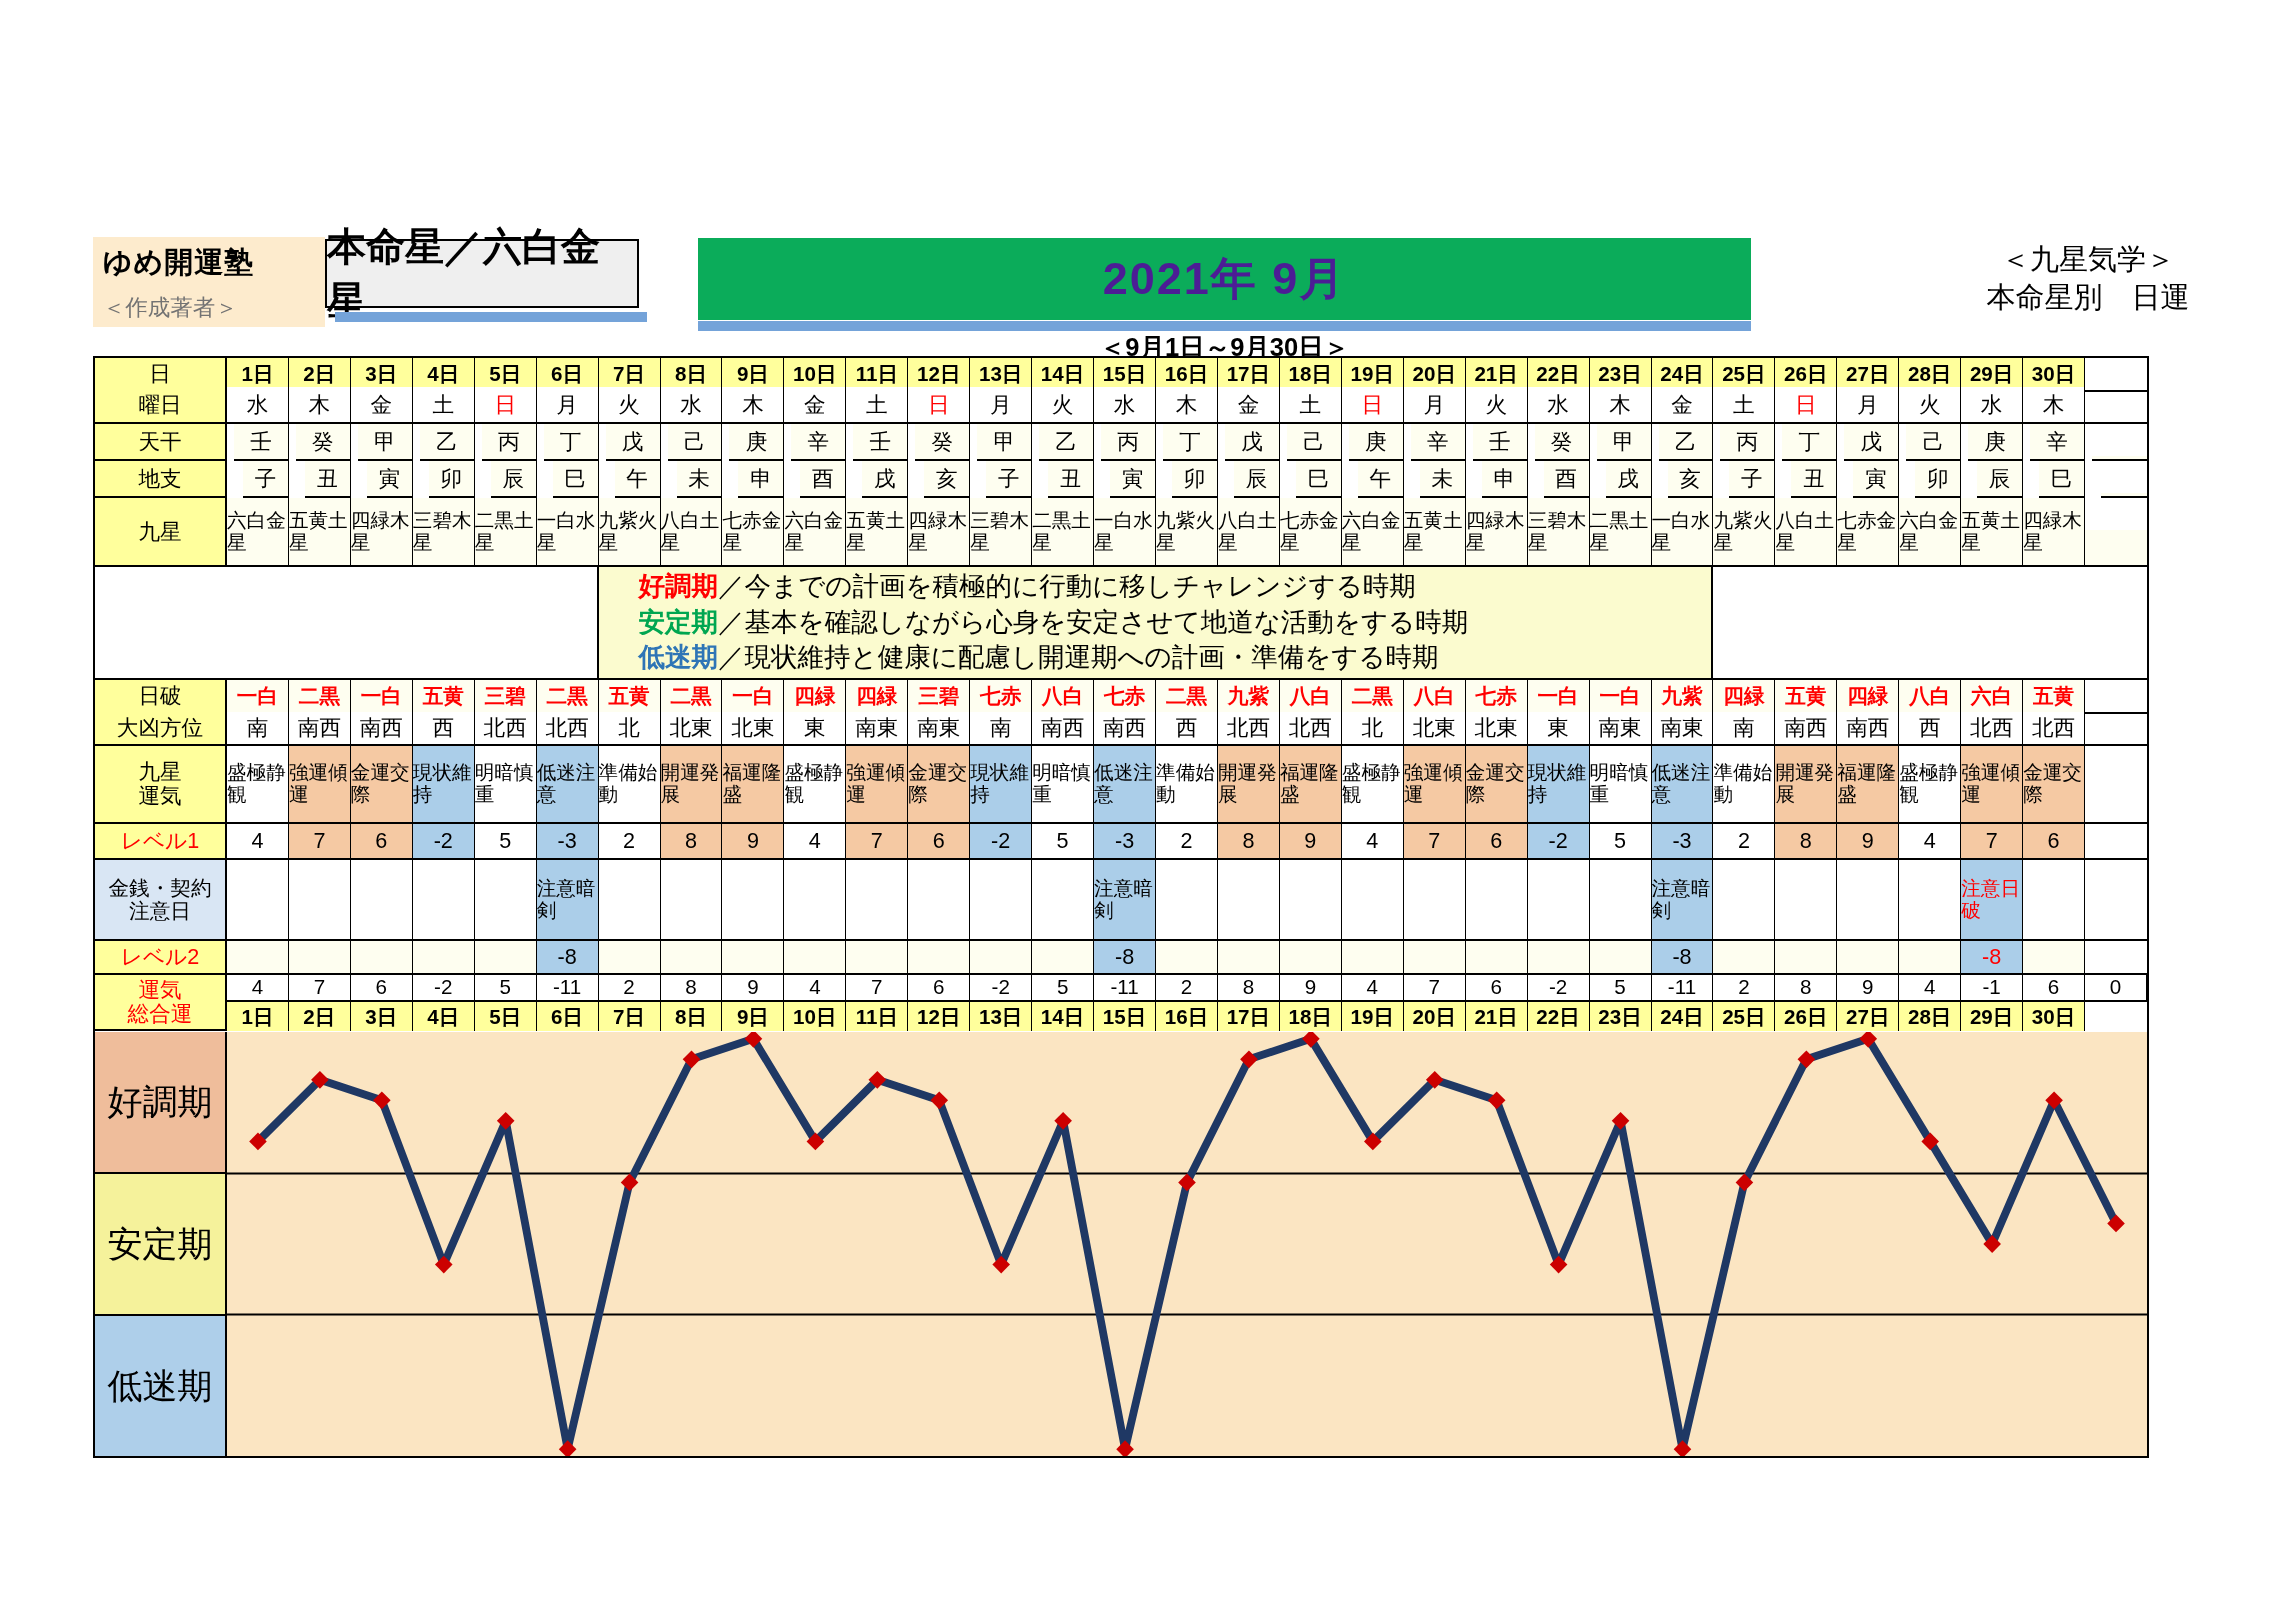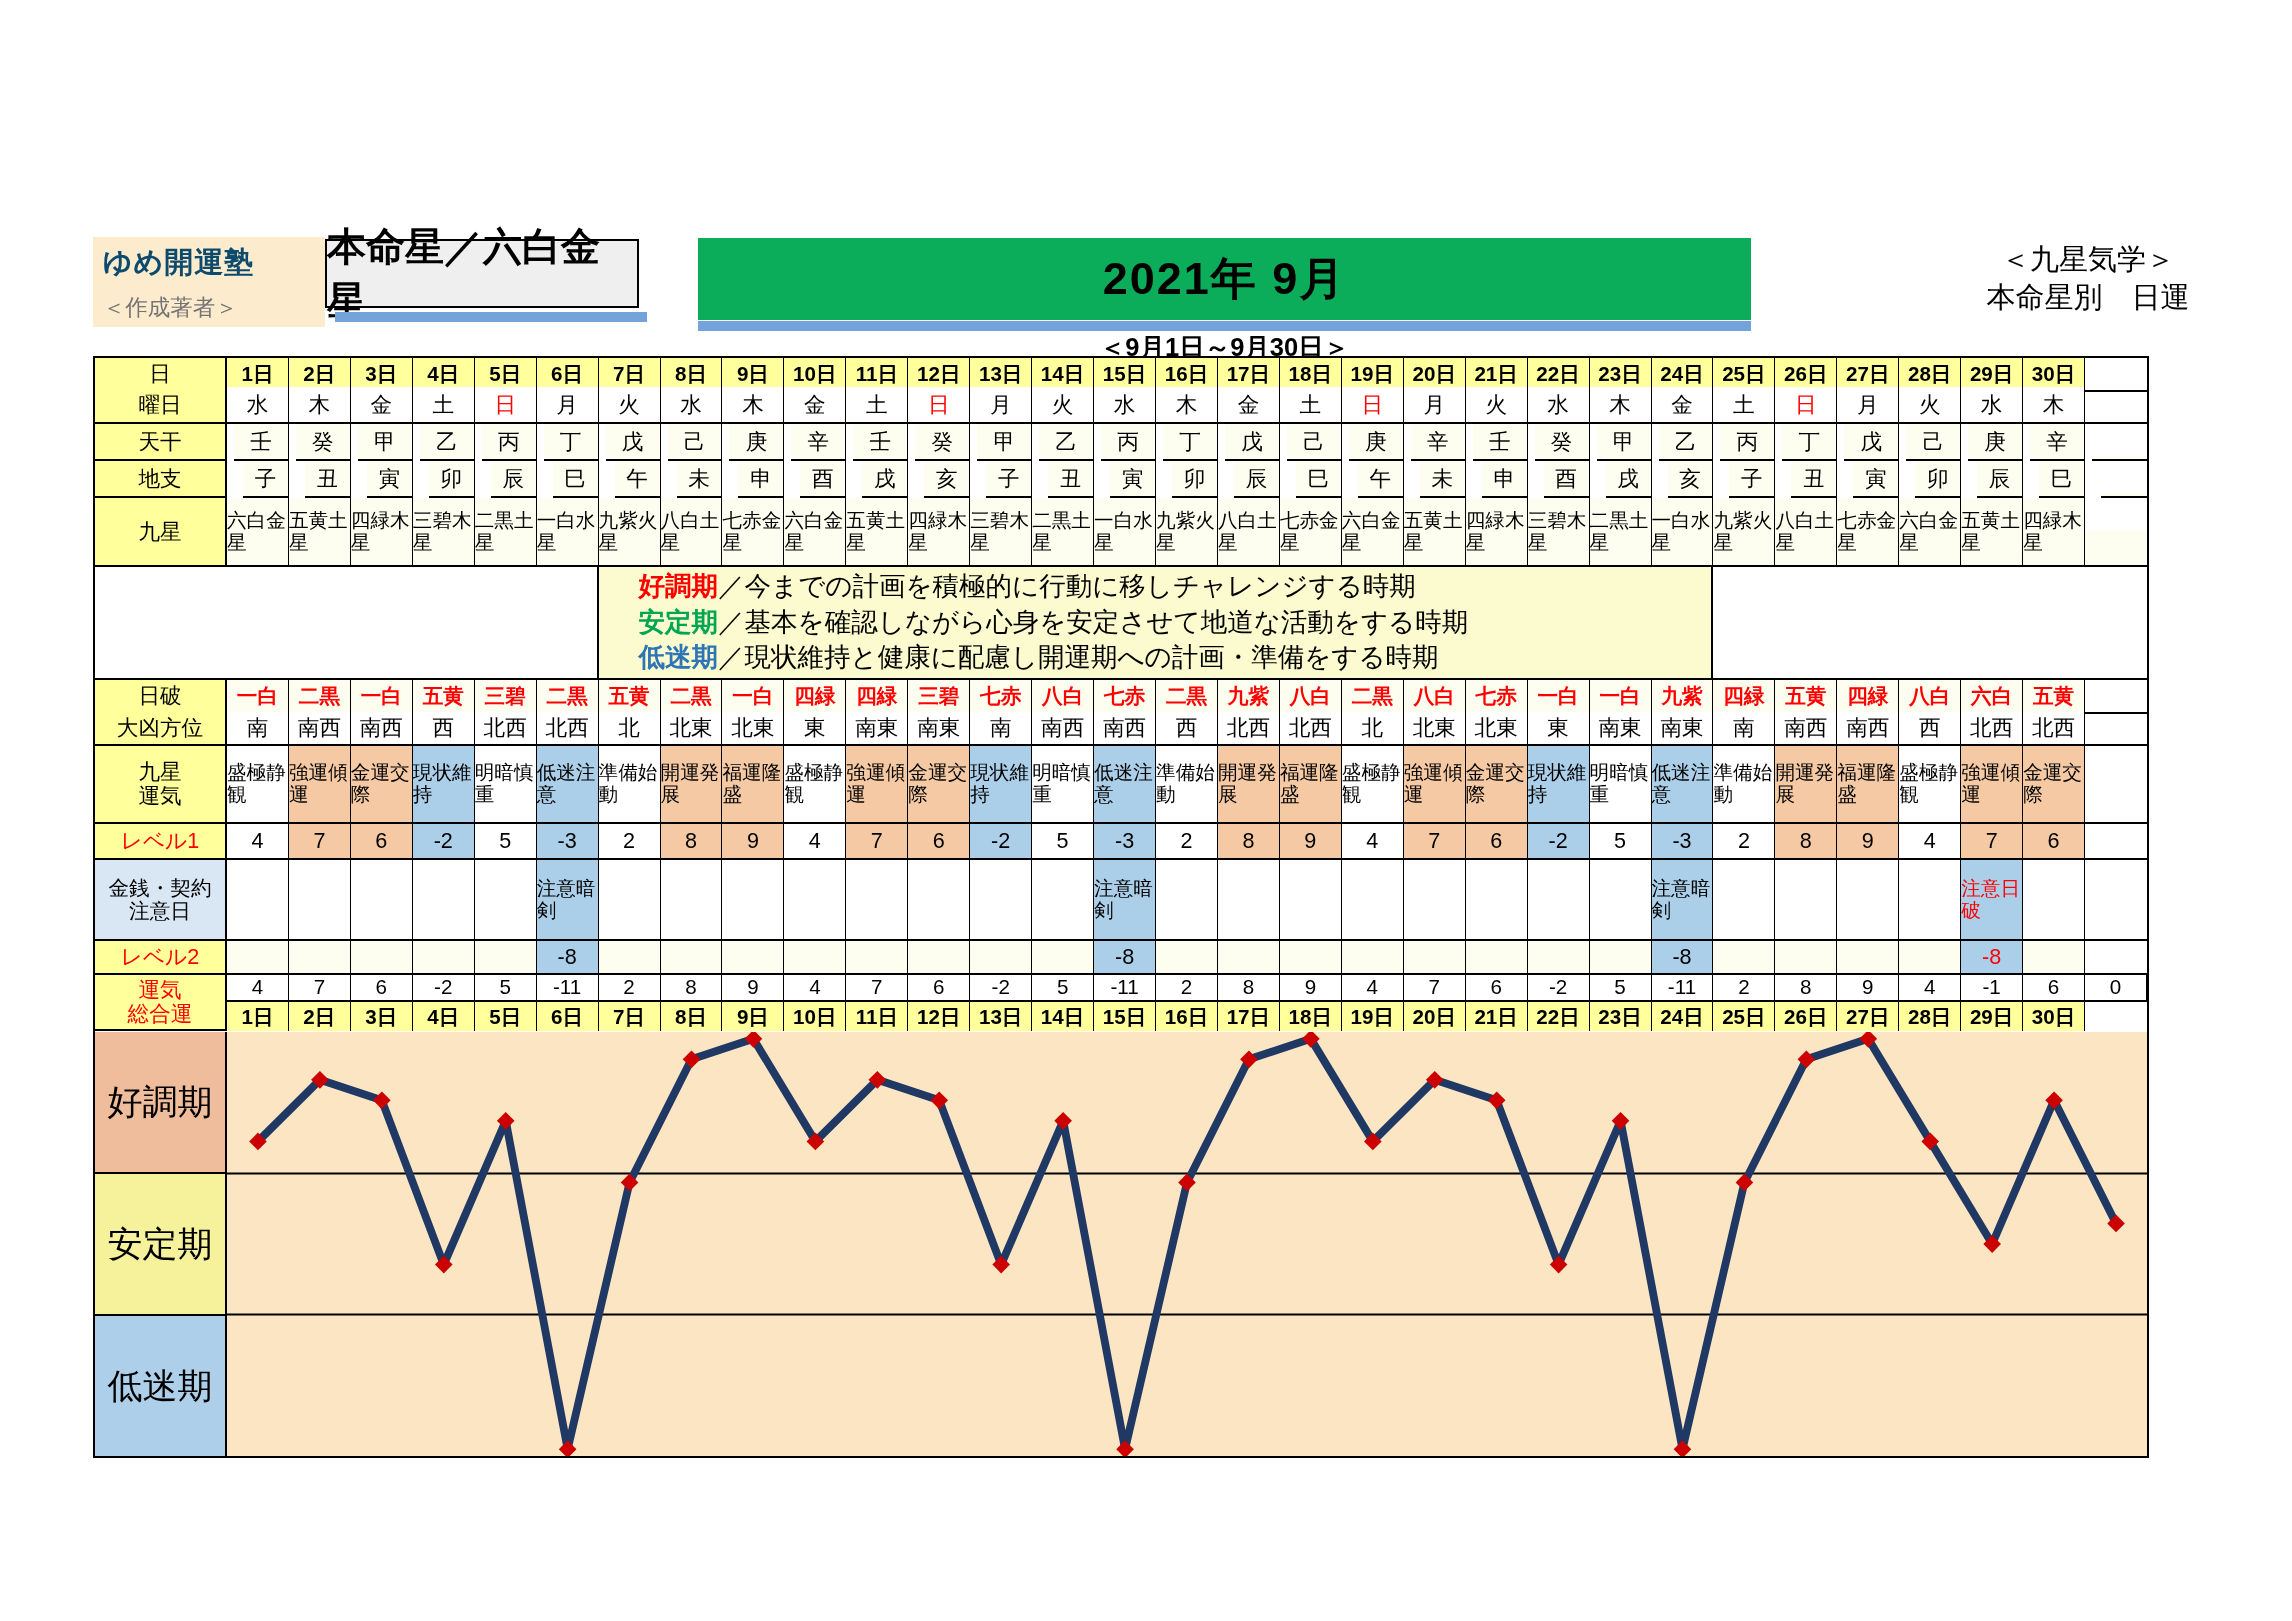--- a/index.html
+++ b/index.html
@@ -5,26 +5,26 @@
   html,body{margin:0;padding:0;}
   body{
     width:2293px;height:1621px;position:relative;background:#fff;
     font-family:"Liberation Sans","DejaVu Sans",sans-serif;color:#000;
     -webkit-font-smoothing:antialiased;
   }
   .abs{position:absolute;}
   
   .brand-box{left:93px;top:237px;width:232px;height:90px;background:#FDEBCD;
     display:flex;flex-direction:column;justify-content:space-between;padding:5.9px 5.9px 3.9px 9.8px;box-sizing:border-box;}
-  .brand-title{color:#0c4a6e;font-size:29px;font-weight:bold;letter-spacing:1px;}
+  .brand-title{color:#000000;font-size:29px;font-weight:bold;letter-spacing:1px;}
   .author-label{color:#737373;font-size:22.5px;}
   .honmei-box{left:325px;top:239px;width:314px;height:69px;background:#EFEFEF;border:2.9px solid #000;
     display:flex;align-items:center;justify-content:flex-end;font-size:39px;font-weight:bold;box-sizing:border-box;}
   .honmei-underline{left:335px;top:312px;width:312px;height:9.8px;background:#74A3D9;}
-  .title-banner{left:698px;top:238px;width:1053px;height:82px;background:#0BAC5A;color:#000000;
+  .title-banner{left:698px;top:238px;width:1053px;height:82px;background:#0BAC5A;color:#4c1d95;
     display:flex;align-items:center;justify-content:space-around;padding:0 28px;box-sizing:border-box;
     font-size:45px;font-weight:bold;letter-spacing:2px;}
   .banner-underline{left:698px;top:321px;width:1053px;height:9.8px;background:#74A3D9;}
   .subtitle{left:698px;top:330px;width:1053px;text-align:center;font-size:25.5px;font-weight:bold;}
   .school-box{left:1882px;top:241px;width:412px;text-align:center;font-size:29px;line-height:1.3;}
   
   #main-table{left:93px;top:356px;width:2056px;border:2.9px solid #000;box-sizing:border-box;background:#fff;}
   .trow{display:grid;grid-template-columns:132px repeat(31,1fr);box-sizing:border-box;}
   .c{display:flex;align-items:center;justify-content:center;border-right:1.5px solid #000;border-bottom:2.5px solid #000;
      box-sizing:border-box;font-size:21.6px;overflow:hidden;line-height:1.1;}

